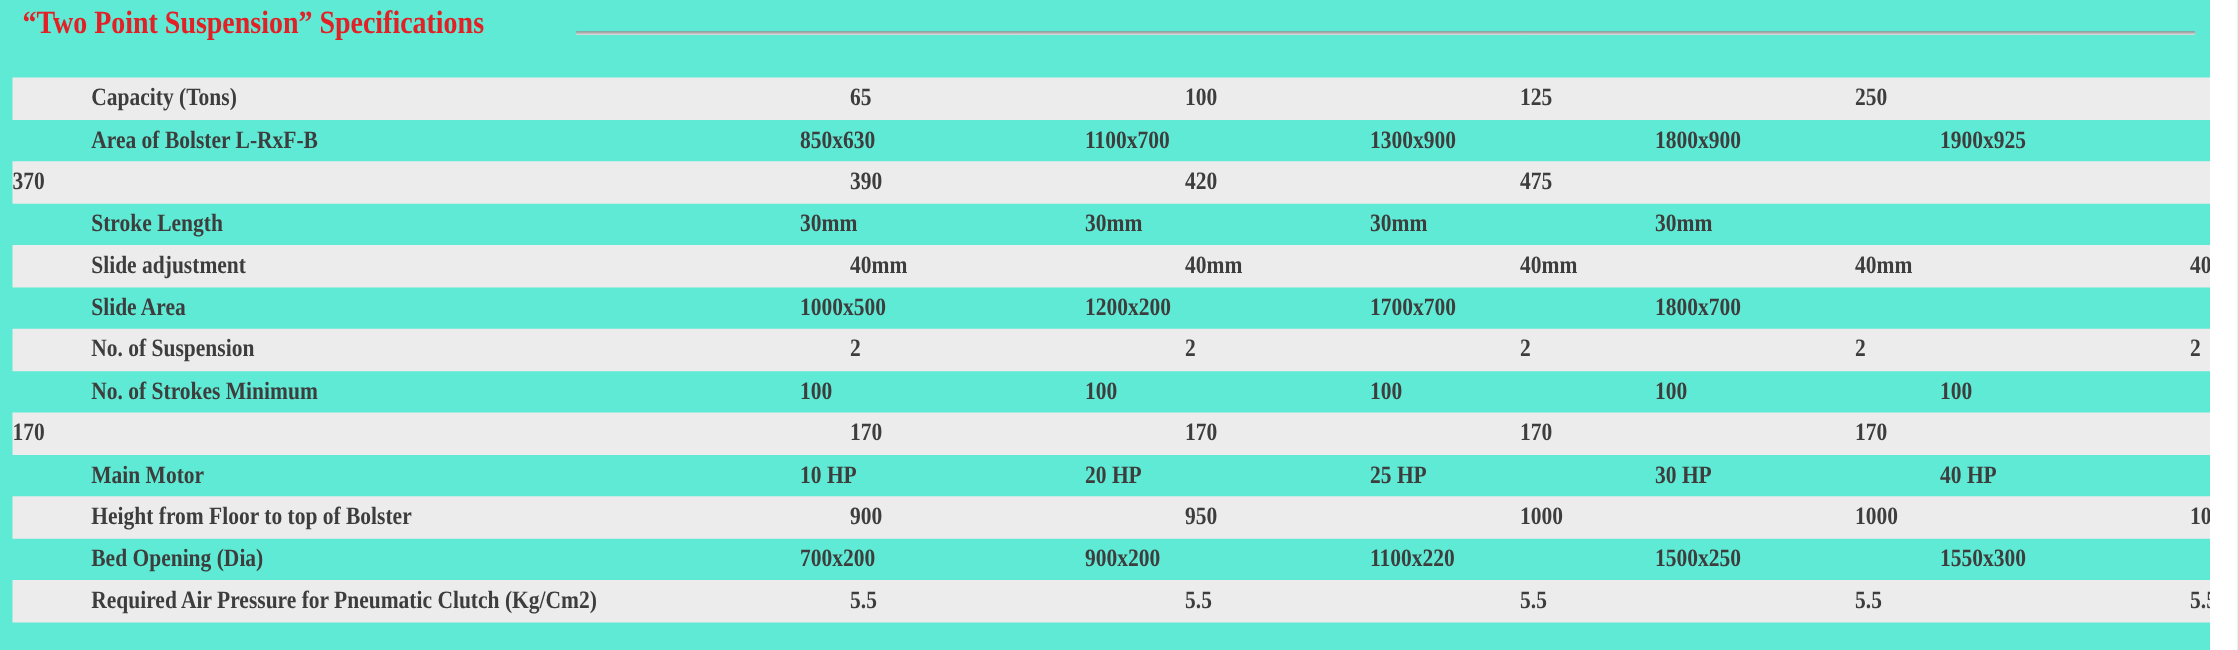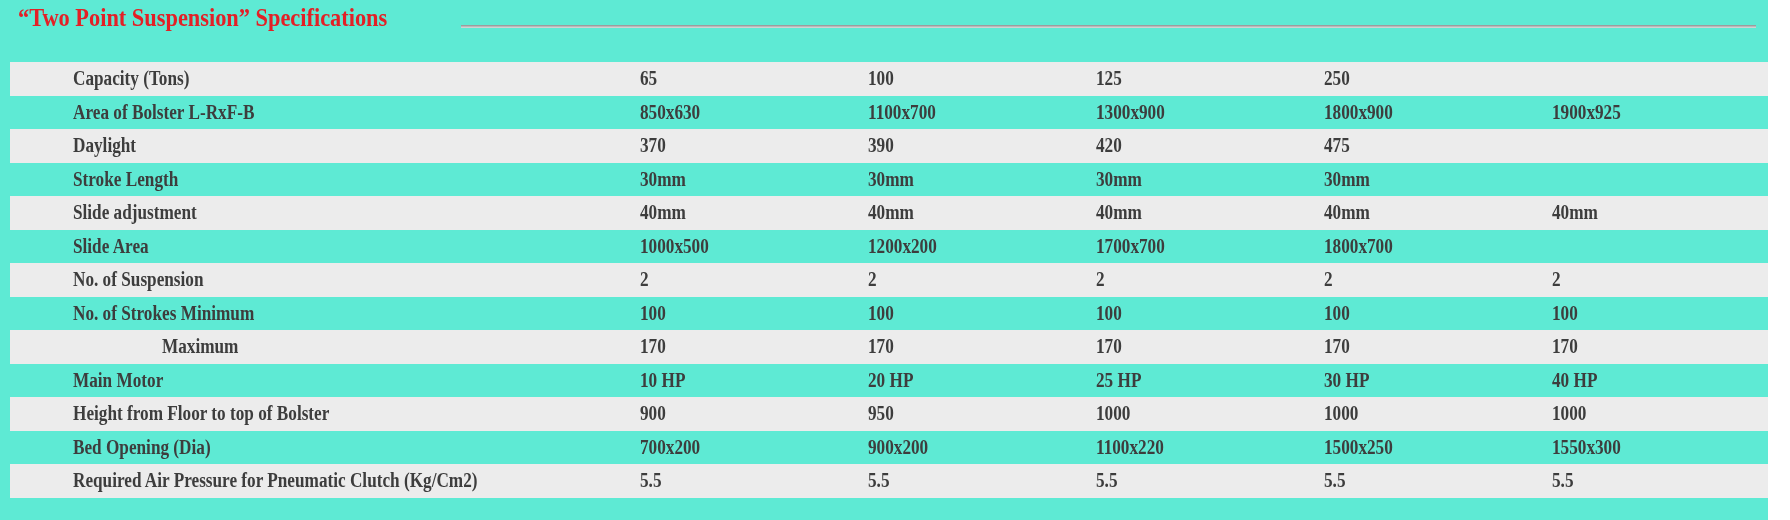--- a/index.html
+++ b/index.html
@@ -43,21 +43,21 @@
     top: 62px;
     left: 10px;
     width: 1765px;
   }
   .row {
     display: grid;
     grid-template-columns: 630px 228px 228px 228px 228px auto;
     height: 33.5px;
     align-items: center;
   }
-  .row.odd { background: #ececec; }
+  .row.odd { background: #ececec; gap: 40px; }
   .cell {
     font-size: 20px;
     font-weight: bold;
     color: #3d3d3d;
     overflow: visible;
   }
   .cell.label { padding-left: 63px; }
   .row.indent .cell.label { padding-left: 152px; }
 </style>
 </head>
@@ -83,21 +83,20 @@
     <div class="row">
       <div class="cell label"><span class="cnd">Area of Bolster L-RxF-B</span></div>
       <div class="cell"><span class="cnd">850x630</span></div>
       <div class="cell"><span class="cnd">1100x700</span></div>
       <div class="cell"><span class="cnd">1300x900</span></div>
       <div class="cell"><span class="cnd">1800x900</span></div>
       <div class="cell"><span class="cnd">1900x925</span></div>
     </div>
 
     <div class="row odd">
-      <div class="cell label"><span class="cnd">Daylight</span></div>
       <div class="cell"><span class="cnd">370</span></div>
       <div class="cell"><span class="cnd">390</span></div>
       <div class="cell"><span class="cnd">420</span></div>
       <div class="cell"><span class="cnd">475</span></div>
     </div>
 
     <div class="row">
       <div class="cell label"><span class="cnd">Stroke Length</span></div>
       <div class="cell"><span class="cnd">30mm</span></div>
       <div class="cell"><span class="cnd">30mm</span></div>
@@ -134,21 +133,20 @@
     <div class="row">
       <div class="cell label"><span class="cnd">No. of Strokes Minimum</span></div>
       <div class="cell"><span class="cnd">100</span></div>
       <div class="cell"><span class="cnd">100</span></div>
       <div class="cell"><span class="cnd">100</span></div>
       <div class="cell"><span class="cnd">100</span></div>
       <div class="cell"><span class="cnd">100</span></div>
     </div>
 
     <div class="row odd indent">
-      <div class="cell label"><span class="cnd">Maximum</span></div>
       <div class="cell"><span class="cnd">170</span></div>
       <div class="cell"><span class="cnd">170</span></div>
       <div class="cell"><span class="cnd">170</span></div>
       <div class="cell"><span class="cnd">170</span></div>
       <div class="cell"><span class="cnd">170</span></div>
     </div>
 
     <div class="row">
       <div class="cell label"><span class="cnd">Main Motor</span></div>
       <div class="cell"><span class="cnd">10 HP</span></div>

